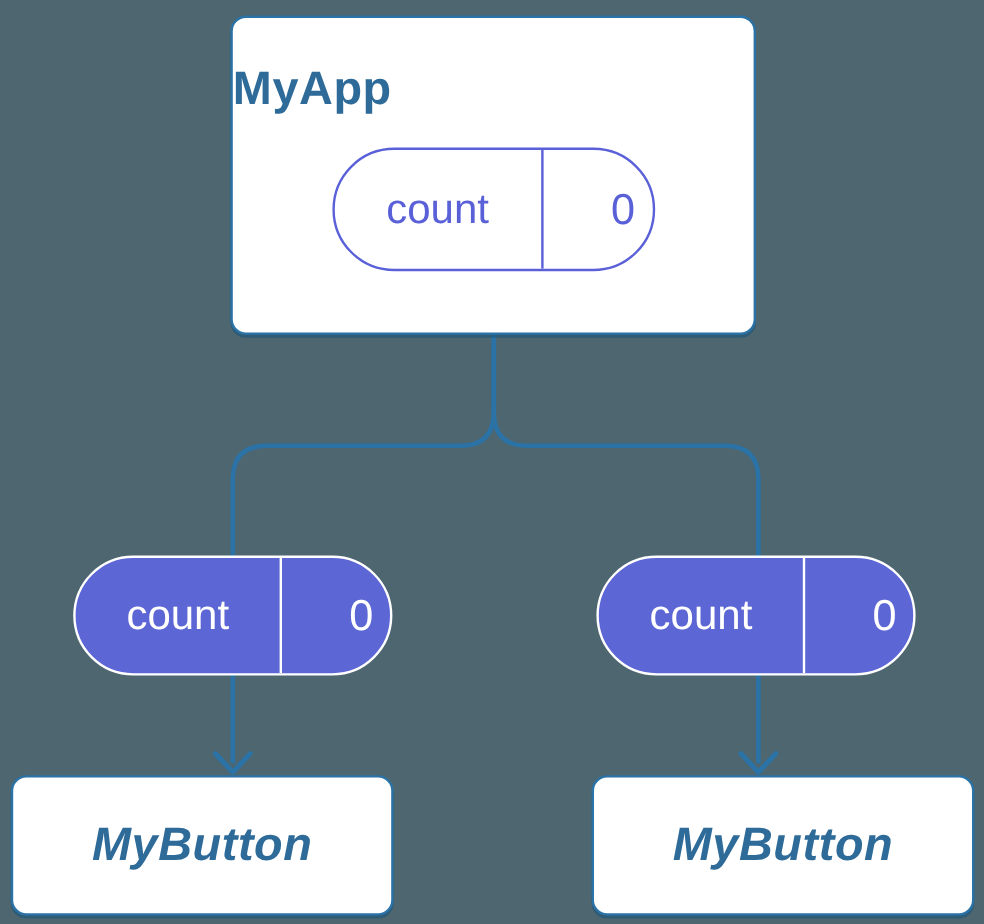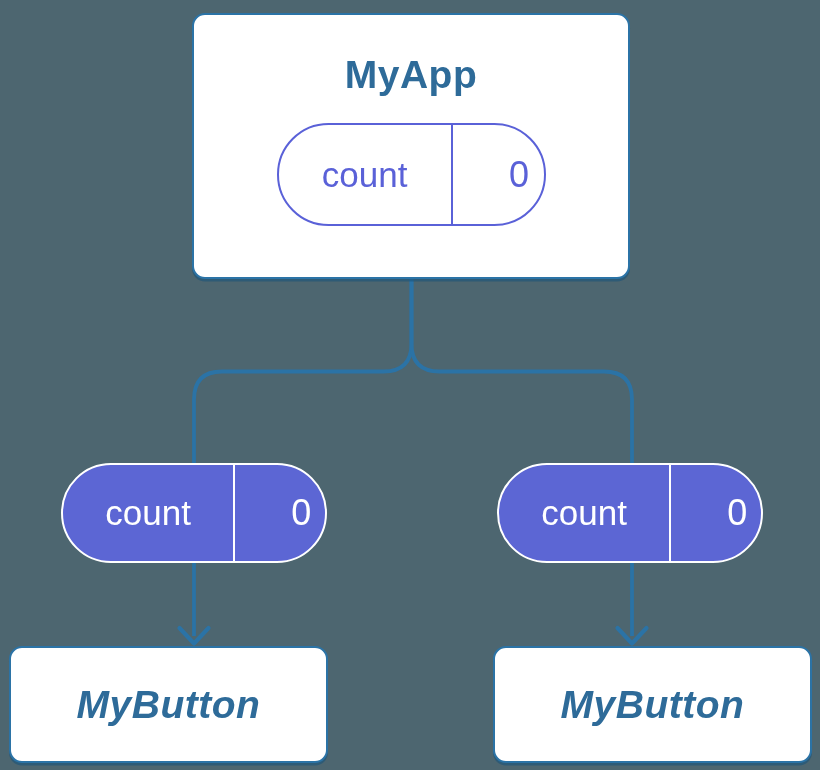--- a/index.html
+++ b/index.html
@@ -25,21 +25,20 @@
     background: #ffffff;
     border: 2.5px solid #2b73a6;
     border-radius: 13px;
     box-shadow: 0 2.5px 0 rgba(27, 84, 122, 0.6);
   }
   .node-parent {
     left: 192px;
     top: 13px;
     width: 438px;
     height: 266px;
-    text-align: center;
   }
   .node-title {
     margin-top: 38px;
     font-size: 39px;
     line-height: 44px;
     font-weight: 700;
     color: #2e6b99;
     letter-spacing: 0.5px;
   }
   .pill {

